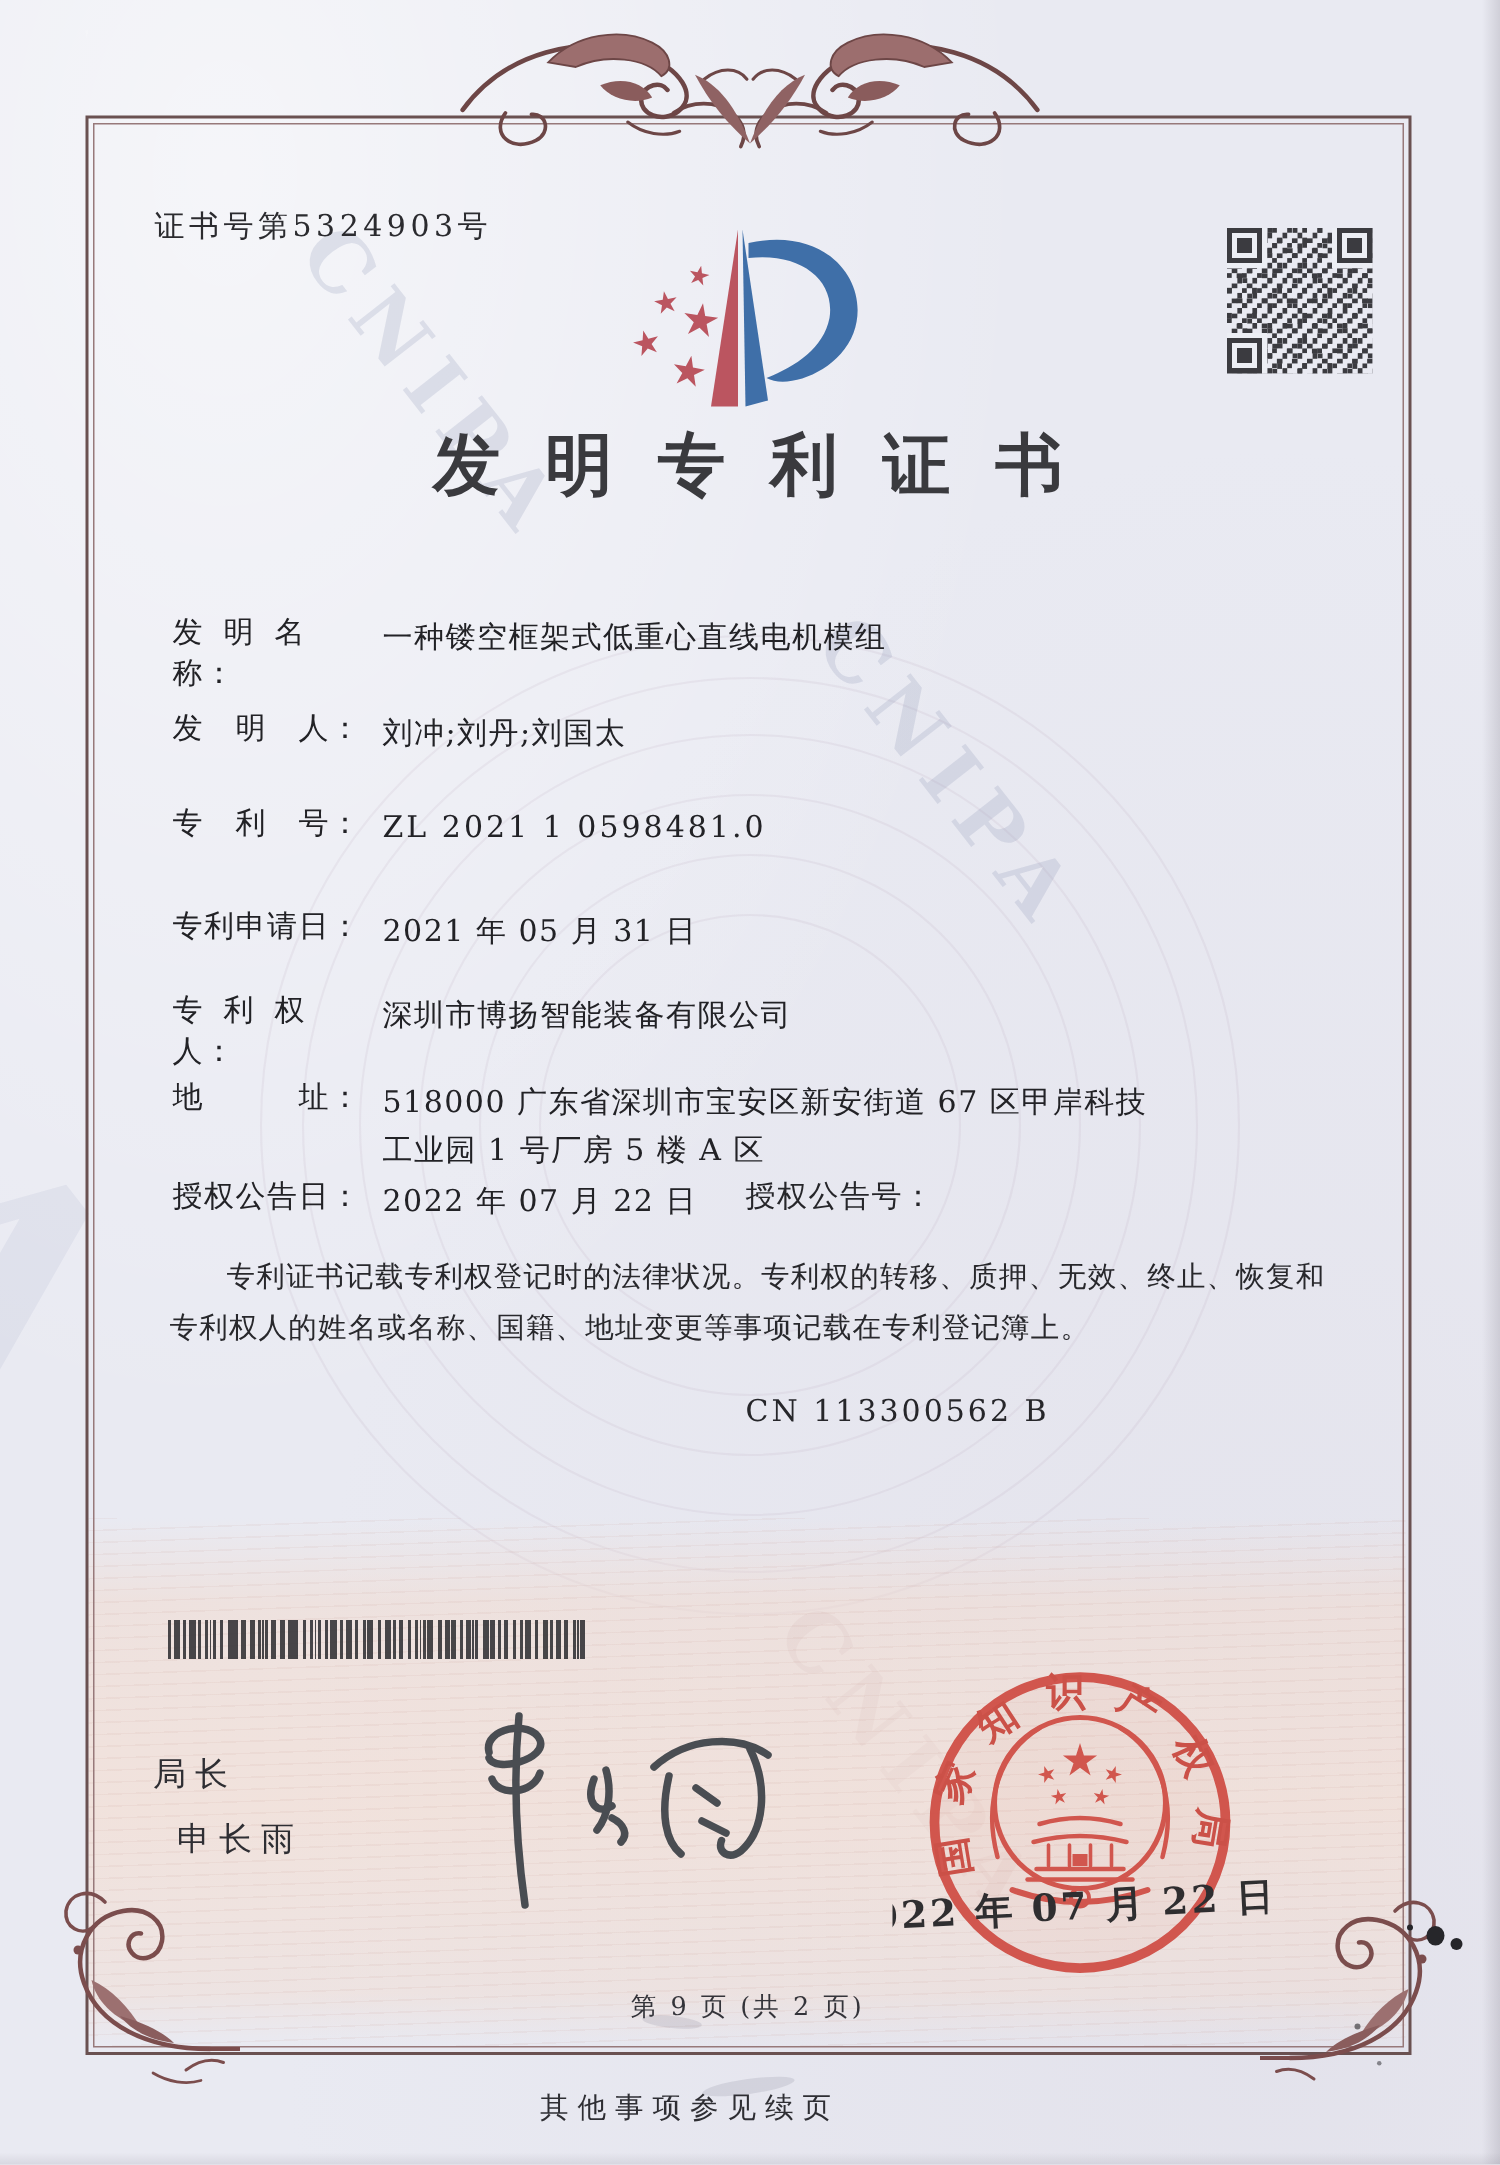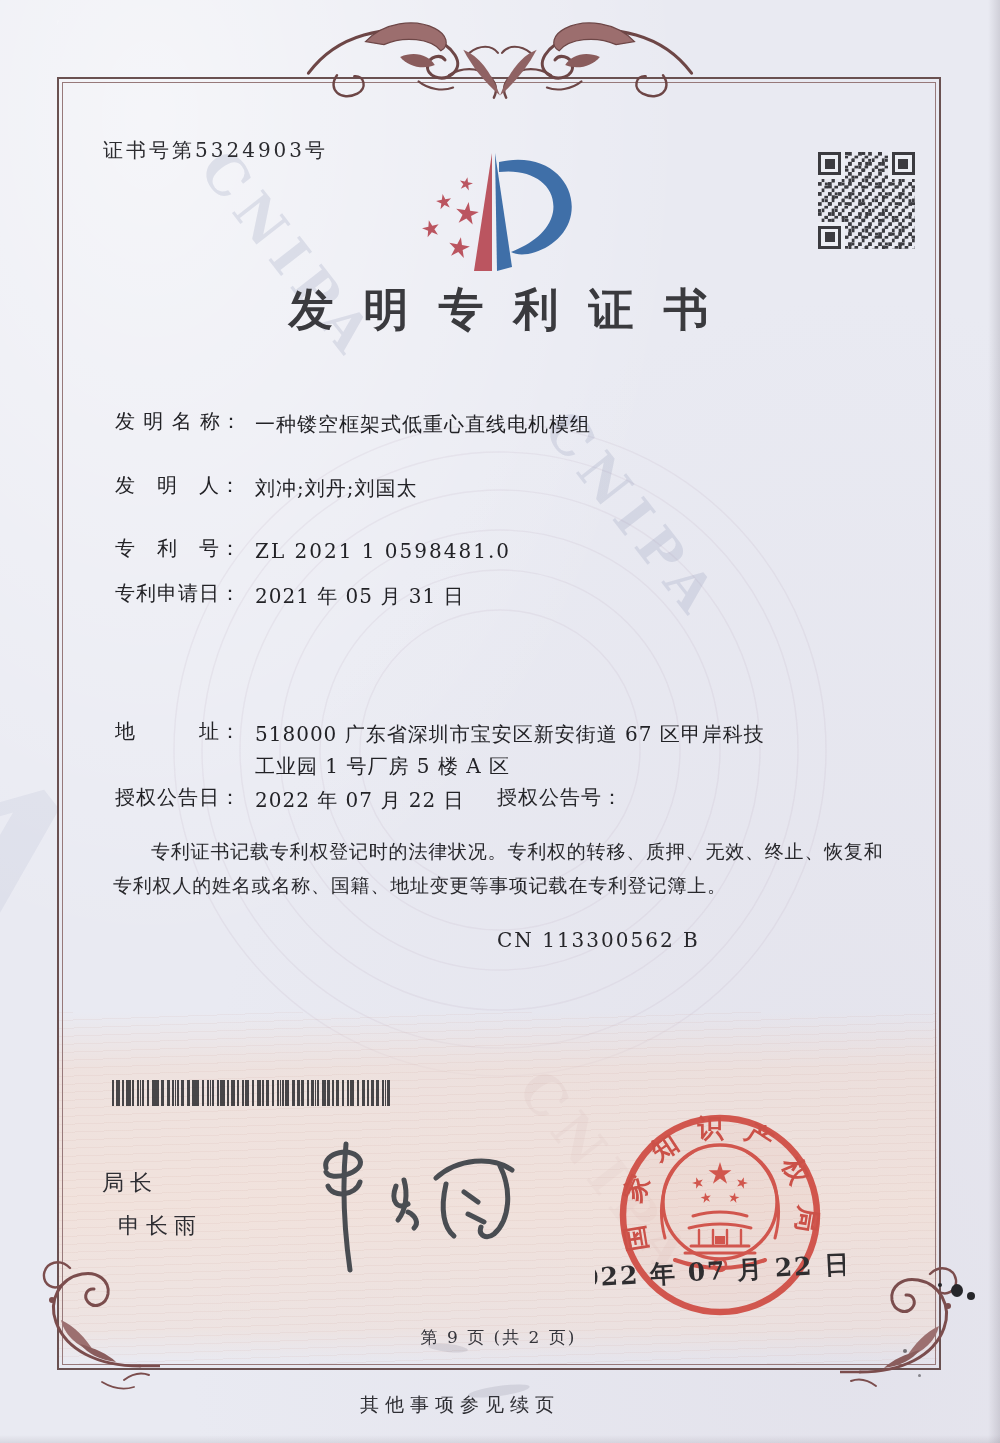--- a/index.html
+++ b/index.html
@@ -41,21 +41,21 @@
     background:linear-gradient(115deg, rgba(255,255,255,.6) 0 2px, transparent 2px 30px);}
   
   .certno{position:absolute;left:103px;top:137px;font-size:20px;letter-spacing:3px;color:#2b2b2f;}
   .logo{position:absolute;left:413px;top:148px;width:180px;height:135px;}
   .qr{position:absolute;left:818px;top:152px;width:97px;height:97px;}
   .title{position:absolute;left:57px;top:280px;width:883px;text-align:center;
     font-size:45px;font-weight:700;letter-spacing:30px;text-indent:30px;color:#3a3a3e;font-family:Liberation Mono, monospace;}
   
   .row{position:absolute;left:115px;display:flex;align-items:flex-start;
     font-size:20px;letter-spacing:1px;color:#222226;}
-  .lab{flex:0 0 140px;width:140px;}
+  .lab{flex:0 0 140px;width:140px;font-family:Liberation Mono, monospace;}
   .val{max-width:522px;line-height:32px;}
   .val-num{letter-spacing:2px;}
   .grant2{position:absolute;left:497px;top:784px;display:flex;font-size:20px;letter-spacing:1px;flex-direction:column;}
   .grant2 .lab{flex:0 0 140px;}
   
   .paras{position:absolute;left:113px;top:834px;width:788px;}
   .paras p{margin:0;text-indent:2em;font-size:19px;line-height:34px;letter-spacing:.8px;color:#28282c;}
   
   .barcode{position:absolute;left:112px;top:1080px;width:278px;height:26px;opacity:.88;
     background:
@@ -192,23 +192,27 @@
     <span class="val">一种镂空框架式低重心直线电机模组</span>
   </div>
   <div class="row" style="top:472px">
     <span class="lab">发　明　人：</span>
     <span class="val">刘冲;刘丹;刘国太</span>
   </div>
   <div class="row" style="top:535px">
     <span class="lab">专　利　号：</span>
     <span class="val val-num">ZL 2021 1 0598481.0</span>
   </div>
-  <div class="row" style="top:580px">
+  <div class="row" style="top:604px">
     <span class="lab">专利申请日：</span>
     <span class="val">2021 年 05 月 31 日</span>
+  </div>
+  <div class="row" style="top:660px">
+    <span class="lab">专 利 权 人：</span>
+    <span class="val">深圳市博扬智能装备有限公司</span>
   </div>
   <div class="row" style="top:718px">
     <span class="lab">地　　　址：</span>
     <span class="val">518000  广东省深圳市宝安区新安街道 67 区甲岸科技工业园 1 号厂房 5 楼 A 区</span>
   </div>
   <div class="row" style="top:784px">
     <span class="lab">授权公告日：</span>
     <span class="val">2022 年 07 月 22 日</span>
   </div>
   <div class="grant2">

